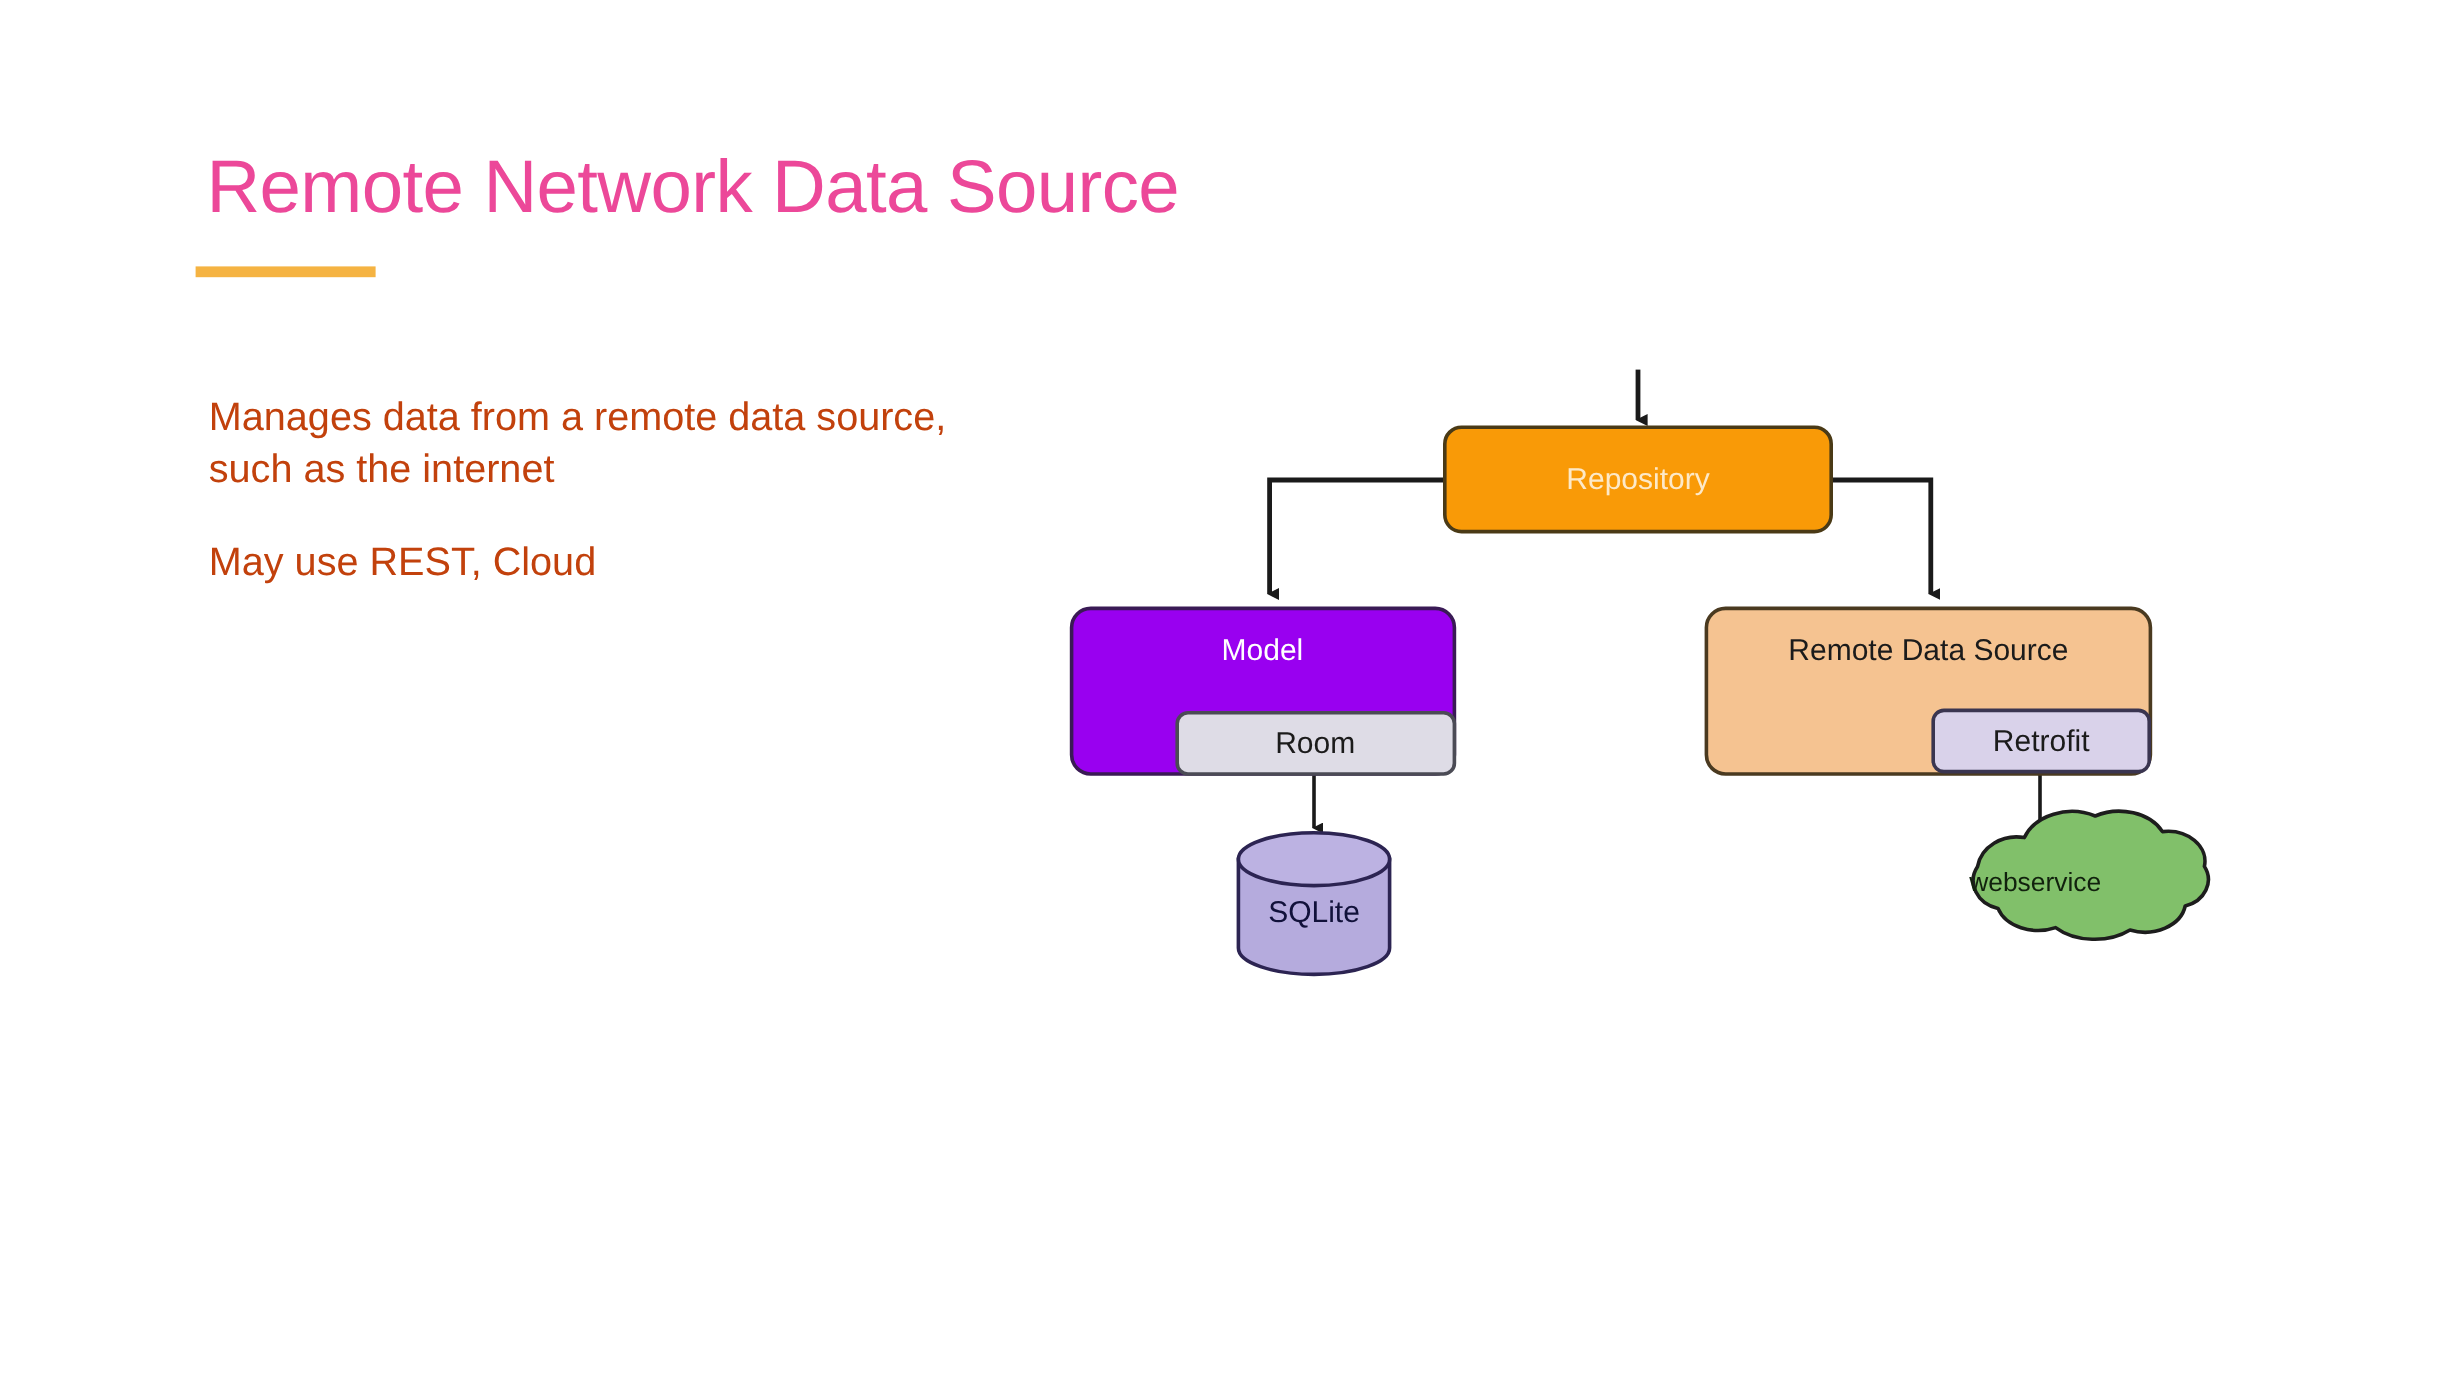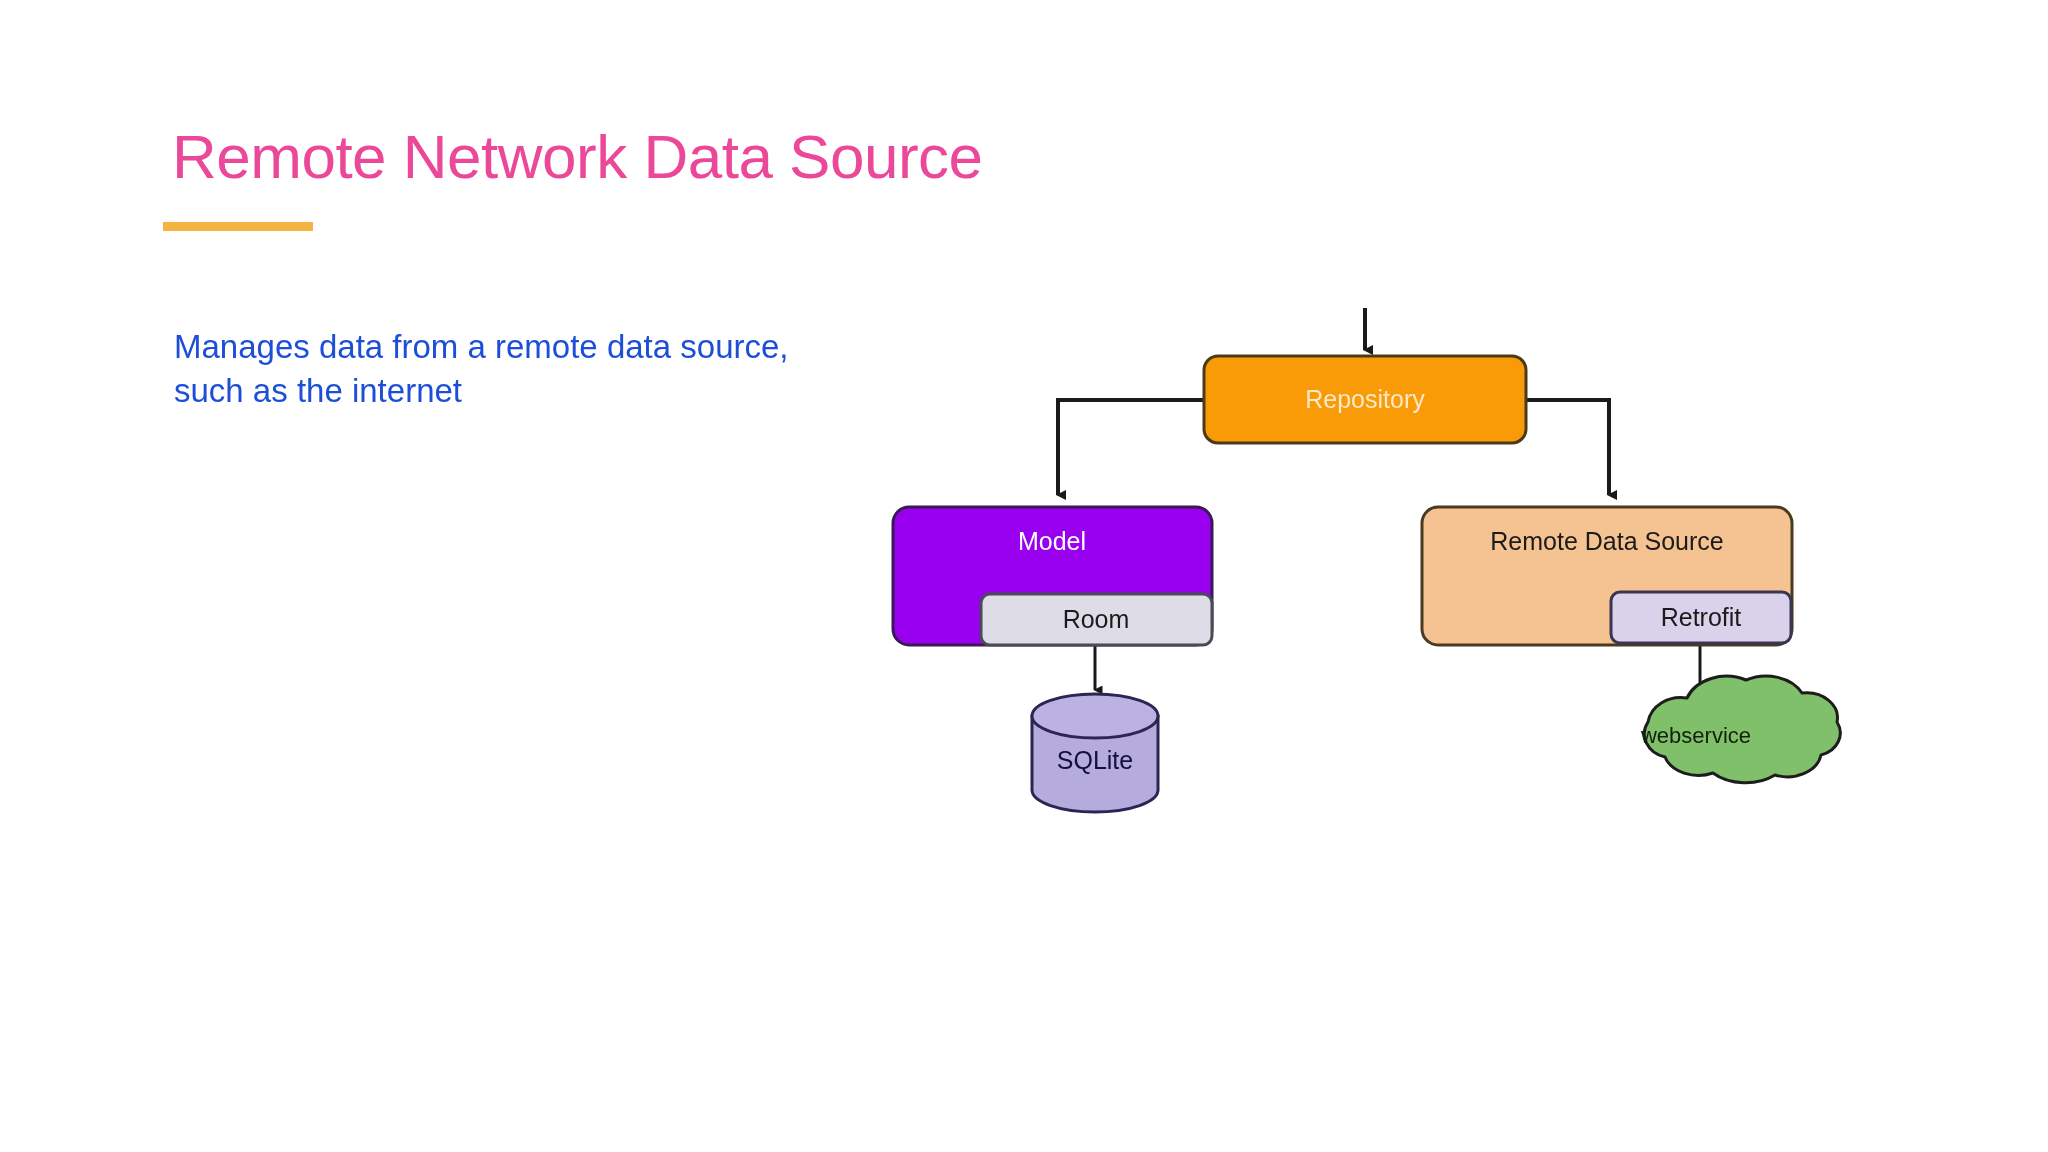--- a/index.html
+++ b/index.html
@@ -40,21 +40,21 @@
   
   #body-text {
     position: absolute;
     left: 174px;
     top: 325px;
     width: 620px;
   }
   .body-para {
     font-size: 33px;
     line-height: 1.32;
-    color: #1d4ed8;
+    color: #c2410c;
     margin: 0 0 34px 0;
     font-weight: 400;
   }
 
   
   #diagram {
     position: absolute;
     left: 0;
     top: 0;
     width: 1971px;
@@ -70,20 +70,21 @@
   }
 </style>
 </head>
 <body>
 
 <div id="slide-title">Remote Network Data Source</div>
 <div id="title-accent"></div>
 
 <div id="body-text">
   <p class="body-para">Manages data from a remote data source, such as the internet</p>
+  <p class="body-para">May use REST, Cloud</p>
 </div>
 
 <div id="diagram">
 <svg id="diagram-svg" width="2048" height="1152" viewBox="0 0 2048 1152" xmlns="http://www.w3.org/2000/svg">
 
   <defs>
     <marker id="arrowFat" markerWidth="10" markerHeight="10" refX="5" refY="8" orient="auto" markerUnits="userSpaceOnUse">
       <path d="M0,0 L10,0 L5,10 z" fill="#1a1a1a"></path>
     </marker>
     <marker id="arrowThin" markerWidth="9" markerHeight="9" refX="4.5" refY="7.5" orient="auto" markerUnits="userSpaceOnUse">

